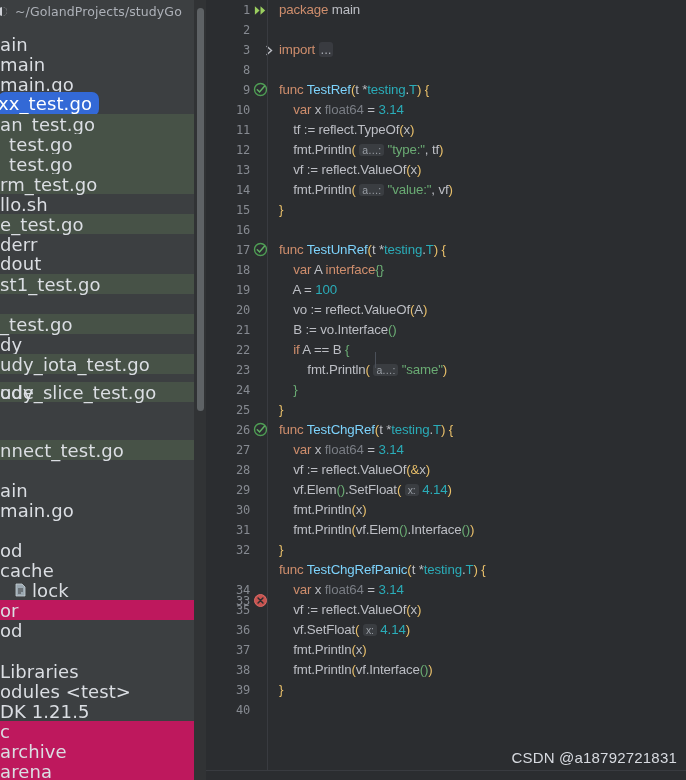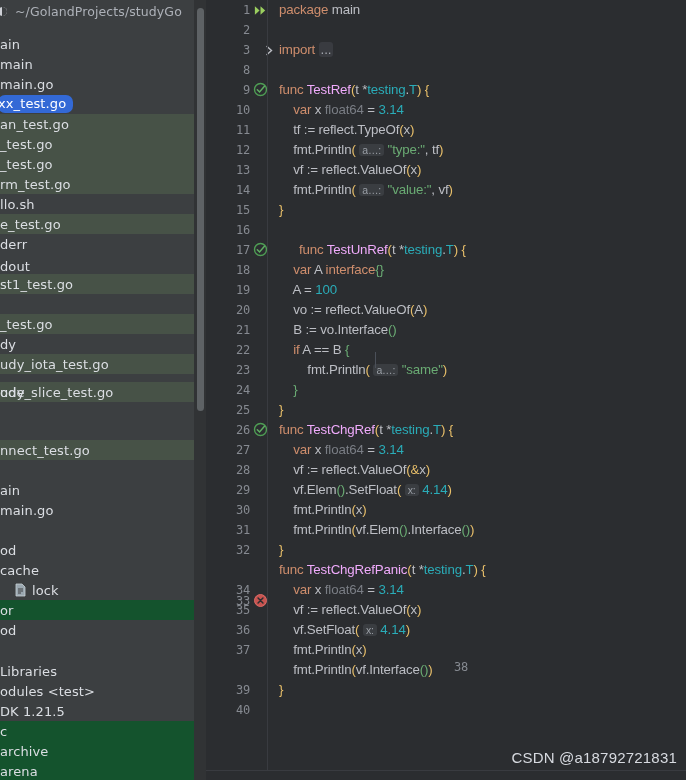--- a/index.html
+++ b/index.html
@@ -55,36 +55,36 @@
   #tree {
     position: relative;
     width: 206px;
     height: 758px;
   }
   .node {
     position: absolute;
     left: 0; width: 206px; height: 20px;
     display: flex; align-items: center;
     white-space: nowrap;
-    font-size: 13px;
+    font-size: 18px;
     color: #DBDEE3;
     letter-spacing: .1px;
   }
   .node .lbl { display: block; }
   .node.sel-blue { background: transparent; }
   .node.sel-blue .pill {
     background: #3369D6;
     border-radius: 7px;
     padding: 1px 7px 2px 0;
     margin-left: -2px;
     color: #FFFFFF;
     display: inline-block;
   }
   .node.bg-green { background: #475247; }
-  .node.bg-brown { background: #14532d; }
+  .node.bg-brown { background: #be185d; }
   .node .file-glyph {
     display: inline-block;
     width: 13px; height: 14px;
     margin-right: 5px;
     flex: 0 0 13px;
     position: relative;
   }
   .node .file-glyph svg { position: absolute; left: 0; top: 0; }
 
   
@@ -152,21 +152,21 @@
     position: absolute;
     left: 73px;
     font-family: Liberation Sans, sans-serif;
     font-size: 13.3px;
     white-space: pre;
     letter-spacing: -.15px;
     line-height: 20px;
   }
   
   .kw   { color: #CF8E6D; }           
-  .fn   { color: #f0abfc; }           
+  .fn   { color: #7dd3fc; }           
   .ident{ color: #BCBEC4; }
   .dim  { color: #7A7E85; }           
   .num  { color: #2AACB8; }
   .str  { color: #6AAB73; }
   .par  { color: #E8BF6A; }
   .brc  { color: #6AAB73; }           
   .cyan { color: #2AACB8; }
   .hint {
     color: #9A9FA6;
     background: #3A3D41;
@@ -482,21 +482,21 @@
           <span class="gico"></span>
         </div>
         <div class="grow" style="top: 620px;">
           <span class="lnum">36</span>
           <span class="gico"></span>
         </div>
         <div class="grow" style="top: 640px;">
           <span class="lnum">37</span>
           <span class="gico"></span>
         </div>
-        <div class="grow" style="top: 660px; flex-direction: column;">
+        <div class="grow" style="top: 660px;">
           <span class="lnum">38</span>
           <span class="gico"></span>
         </div>
         <div class="grow" style="top: 680px;">
           <span class="lnum">39</span>
           <span class="gico"></span>
         </div>
         <div class="grow" style="top: 700px;">
           <span class="lnum">40</span>
           <span class="gico"></span>
@@ -509,21 +509,21 @@
         <div class="codetext" style="top: 40px;"><span class="kw">import</span> <span class="fold">...</span></div>
         <div class="codetext" style="top: 60px;"></div>
         <div class="codetext" style="top: 80px;"><span class="kw">func</span> <span class="fn">TestRef</span><span class="par">(</span><span class="ident">t</span> <span class="ident">*</span><span class="cyan">testing</span><span class="ident">.</span><span class="cyan">T</span><span class="par">)</span> <span class="par">{</span></div>
         <div class="codetext" style="top: 100px;">    <span class="kw">var</span> <span class="ident">x</span> <span class="dim">float64</span> <span class="ident">=</span> <span class="num">3.14</span></div>
         <div class="codetext" style="top: 120px;">    <span class="ident">tf</span> <span class="ident">:</span><span class="ident">=</span> <span class="ident">reflect</span><span class="ident">.</span><span class="ident">TypeOf</span><span class="par">(</span><span class="ident">x</span><span class="par">)</span></div>
         <div class="codetext" style="top: 140px;">    <span class="ident">fmt</span><span class="ident">.</span><span class="ident">Println</span><span class="par">(</span> <span class="hint">a…:</span> <span class="str">"type:"</span><span class="ident">,</span> <span class="ident">tf</span><span class="par">)</span></div>
         <div class="codetext" style="top: 160px;">    <span class="ident">vf</span> <span class="ident">:</span><span class="ident">=</span> <span class="ident">reflect</span><span class="ident">.</span><span class="ident">ValueOf</span><span class="par">(</span><span class="ident">x</span><span class="par">)</span></div>
         <div class="codetext" style="top: 180px;">    <span class="ident">fmt</span><span class="ident">.</span><span class="ident">Println</span><span class="par">(</span> <span class="hint">a…:</span> <span class="str">"value:"</span><span class="ident">,</span> <span class="ident">vf</span><span class="par">)</span></div>
         <div class="codetext" style="top: 200px;"><span class="par">}</span></div>
         <div class="codetext" style="top: 220px;"></div>
-        <div class="codetext" style="top: 240px; margin-left: 20px;"><span class="kw">func</span> <span class="fn">TestUnRef</span><span class="par">(</span><span class="ident">t</span> <span class="ident">*</span><span class="cyan">testing</span><span class="ident">.</span><span class="cyan">T</span><span class="par">)</span> <span class="par">{</span></div>
+        <div class="codetext" style="top: 240px;"><span class="kw">func</span> <span class="fn">TestUnRef</span><span class="par">(</span><span class="ident">t</span> <span class="ident">*</span><span class="cyan">testing</span><span class="ident">.</span><span class="cyan">T</span><span class="par">)</span> <span class="par">{</span></div>
         <div class="codetext" style="top: 260px;">    <span class="kw">var</span> <span class="ident">A</span> <span class="kw">interface</span><span class="brc">{</span><span class="brc">}</span></div>
         <div class="codetext" style="top: 280px;">    <span class="ident">A</span> <span class="ident">=</span> <span class="num">100</span></div>
         <div class="codetext" style="top: 300px;">    <span class="ident">vo</span> <span class="ident">:</span><span class="ident">=</span> <span class="ident">reflect</span><span class="ident">.</span><span class="ident">ValueOf</span><span class="par">(</span><span class="ident">A</span><span class="par">)</span></div>
         <div class="codetext" style="top: 320px;">    <span class="ident">B</span> <span class="ident">:</span><span class="ident">=</span> <span class="ident">vo</span><span class="ident">.</span><span class="ident">Interface</span><span class="brc">(</span><span class="brc">)</span></div>
         <div class="codetext" style="top: 340px;">    <span class="kw">if</span> <span class="ident">A</span> <span class="ident">=</span><span class="ident">=</span> <span class="ident">B</span> <span class="brc">{</span></div>
         <div class="codetext" style="top: 360px;">        <span class="ident">fmt</span><span class="ident">.</span><span class="ident">Println</span><span class="par">(</span> <span class="hint">a…:</span> <span class="str">"same"</span><span class="par">)</span></div>
         <div class="codetext" style="top: 380px;">    <span class="brc">}</span></div>
         <div class="codetext" style="top: 400px;"><span class="par">}</span></div>
         <div class="codetext" style="top: 420px;"><span class="kw">func</span> <span class="fn">TestChgRef</span><span class="par">(</span><span class="ident">t</span> <span class="ident">*</span><span class="cyan">testing</span><span class="ident">.</span><span class="cyan">T</span><span class="par">)</span> <span class="par">{</span></div>
         <div class="codetext" style="top: 440px;">    <span class="kw">var</span> <span class="ident">x</span> <span class="dim">float64</span> <span class="ident">=</span> <span class="num">3.14</span></div>

